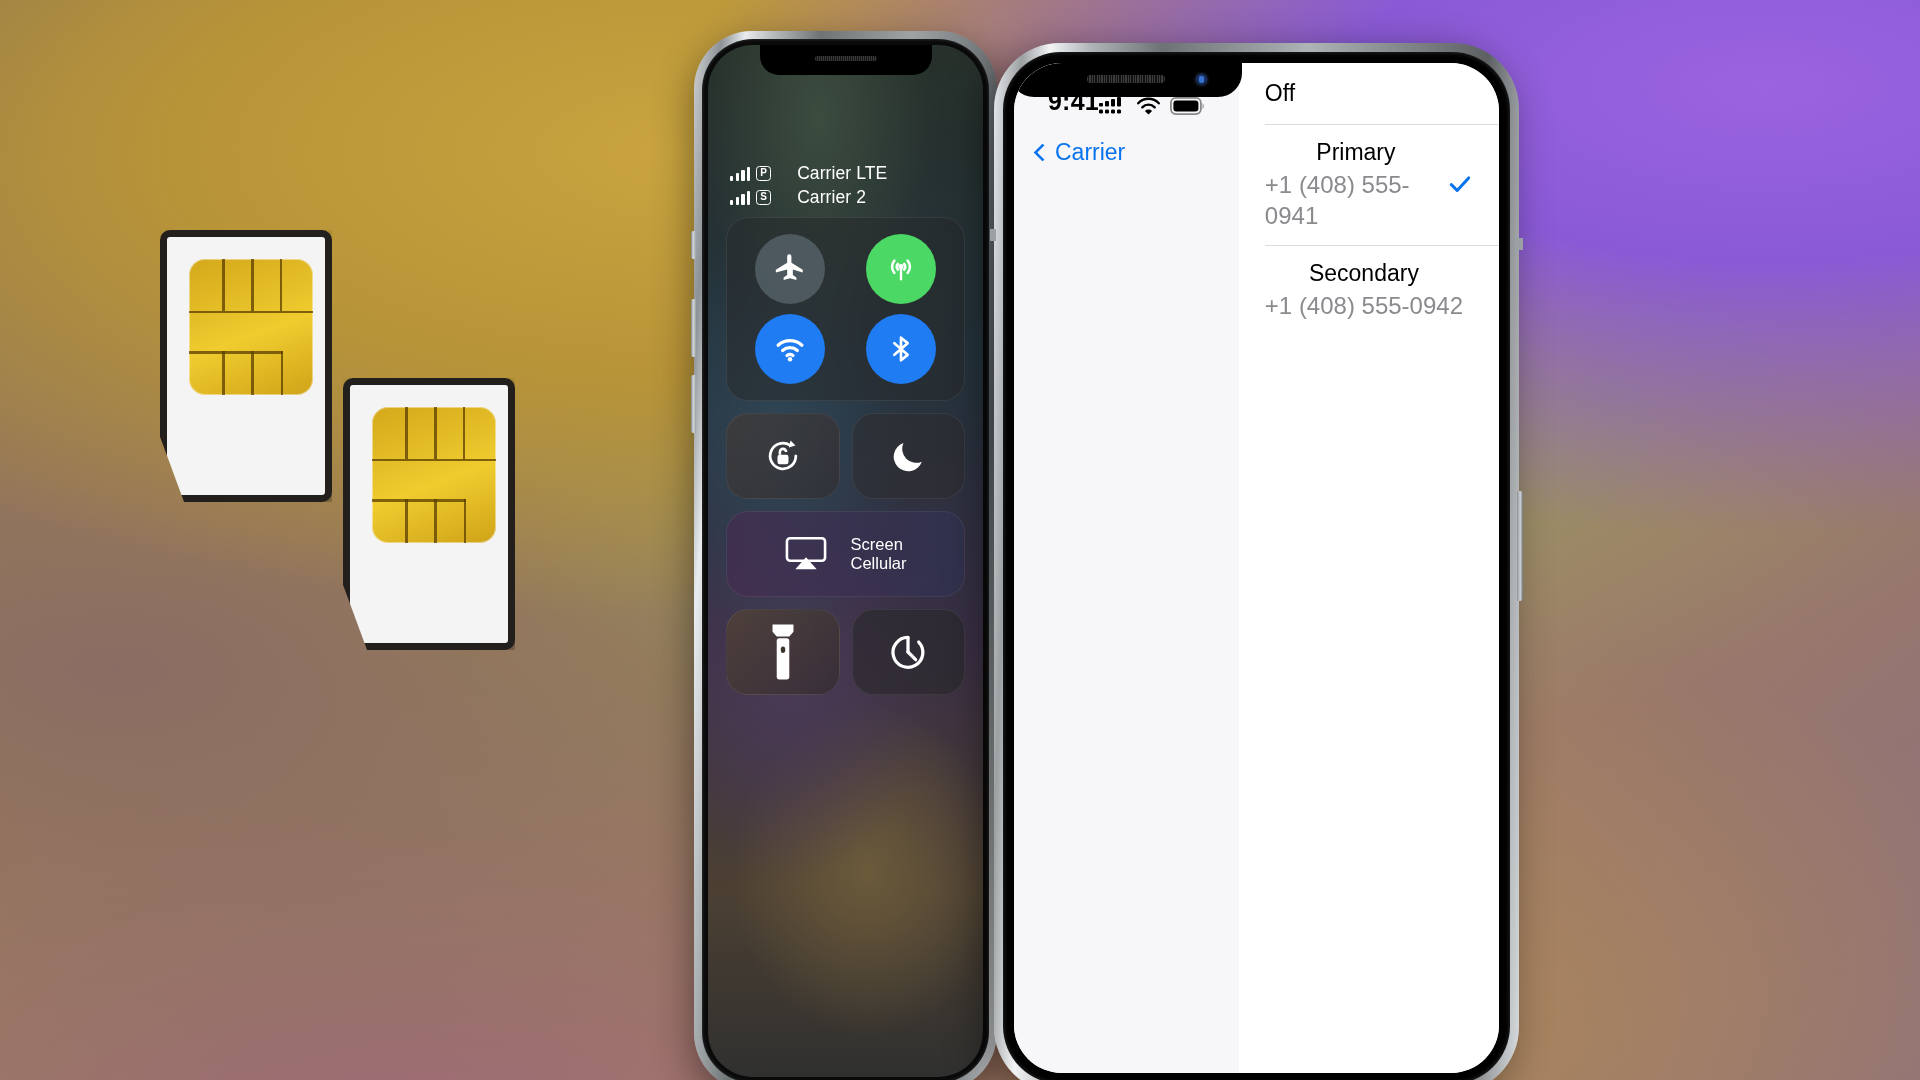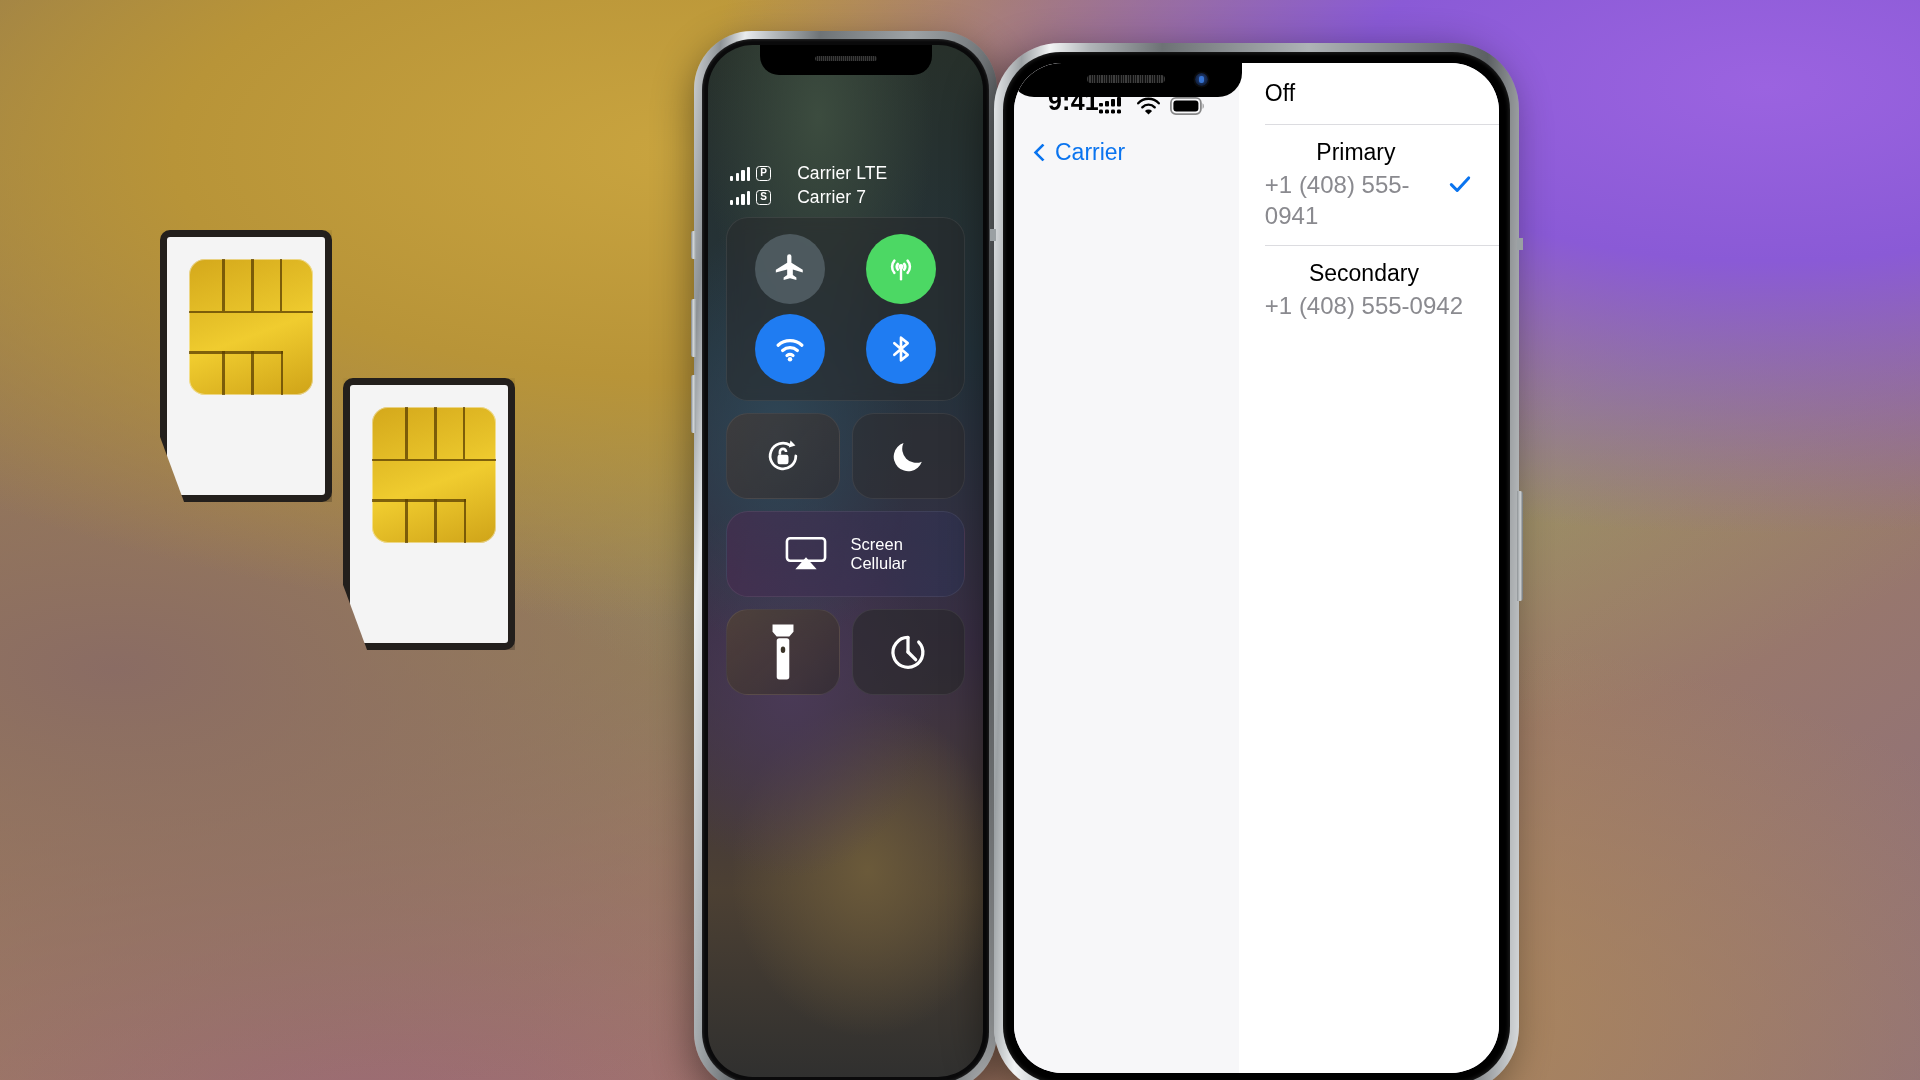--- a/index.html
+++ b/index.html
@@ -275,21 +275,21 @@
             <span class="carrier-name">Carrier LTE</span>
           </div>
           <div class="carrier-row">
             <span class="bars">
                 <i></i>
                 <i></i>
                 <i></i>
                 <i></i>
               </span>
             <span class="ps-badge">S</span>
-            <span class="carrier-name">Carrier 7</span>
+            <span class="carrier-name">Carrier 2</span>
           </div>
         </div>
 
         <div class="cc-card cc-conn">
           <div class="circ off">
             <svg width="34" height="34" viewBox="0 0 24 24">
               <path fill="#fff" d="M21 14.5v-2l-8-5V3a1.5 1.5 0 0 0-3 0v4.5l-8 5v2l8-2.2v4L7.5 18v1.7l4.5-1.1 4.5 1.1V18l-2.5-1.7v-4z"></path>
             </svg>
           </div>
           <div class="circ green">

